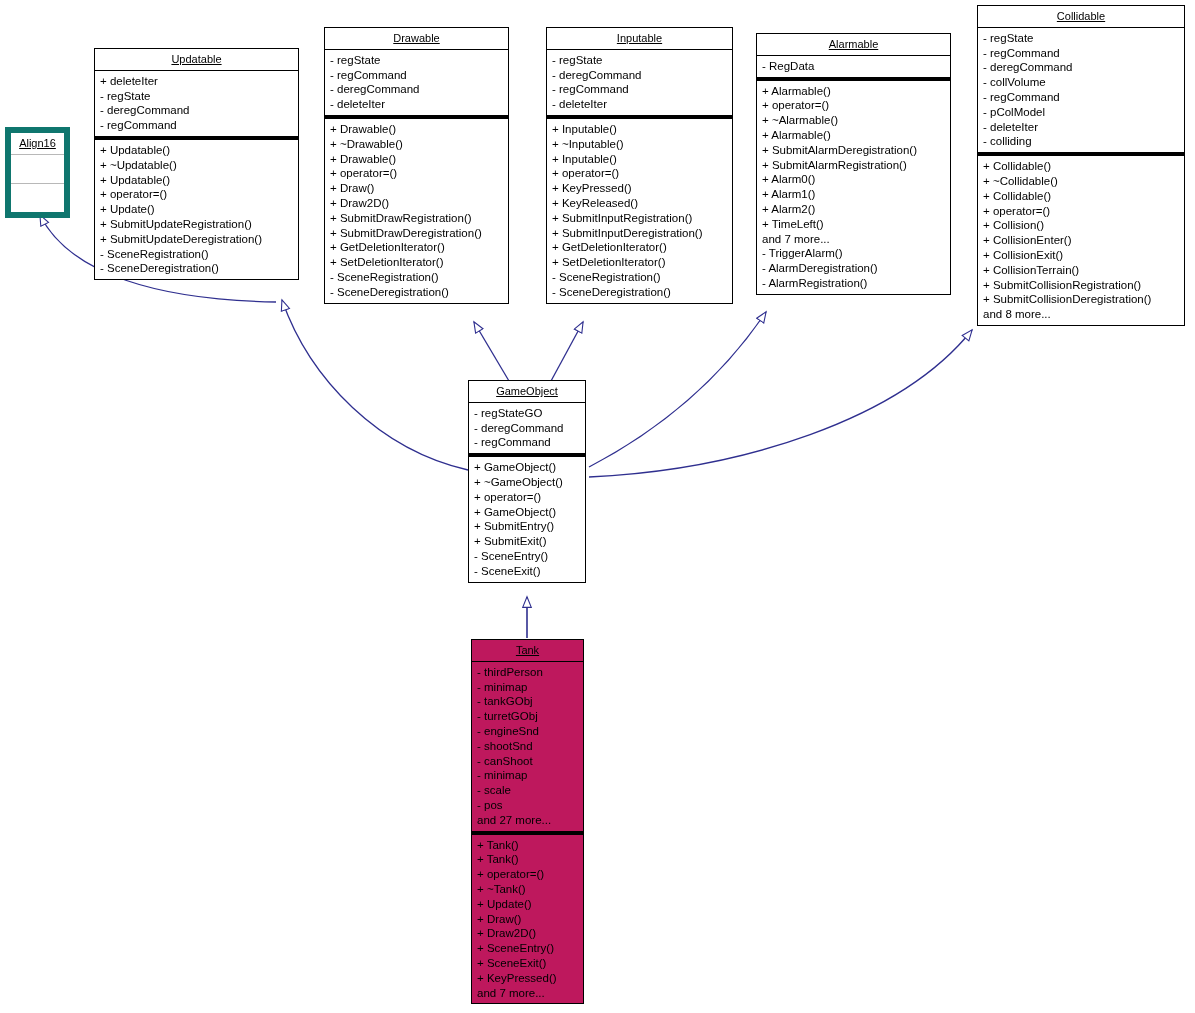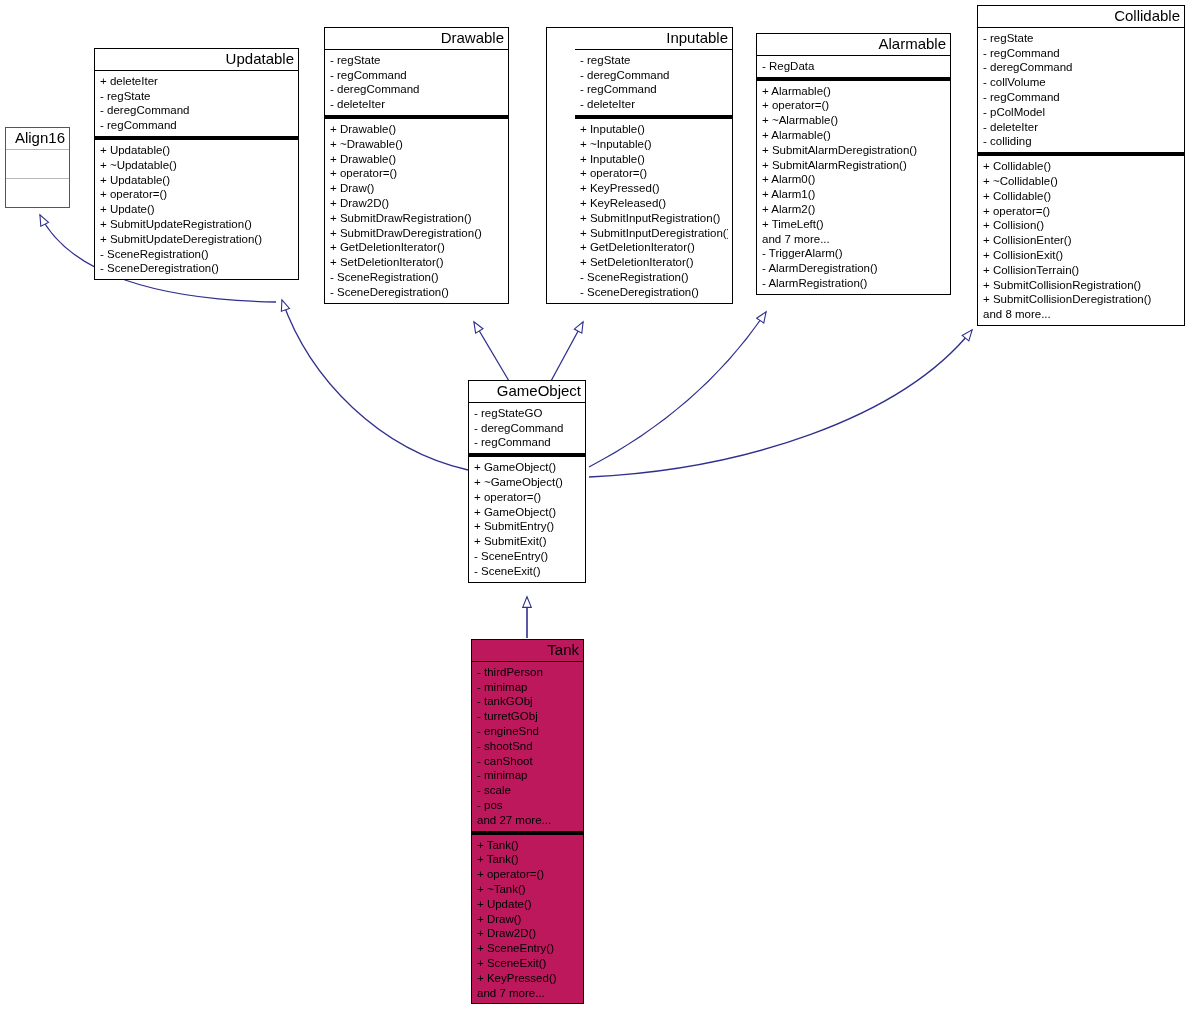--- a/index.html
+++ b/index.html
@@ -33,29 +33,30 @@
     border: 1px solid #000000;
     background: #ffffff;
     font-size: 11.5px;
     line-height: 14.8px;
     color: #000000;
   }
   .uml-node.shaded {
     background: #be185d;
   }
   .uml-node.faint {
-    border: 1px solid #0f766e;
+    border: 6px solid #0f766e;
   }
   .node-title {
-    text-align: right;
+    text-align: center;
     padding: 3px 4px 3px 4px;
     border-bottom: 1px solid #000000;
-    font-size: 15px;
+    font-size: 11px;
     white-space: nowrap;
     overflow: hidden;
+    text-decoration: underline;
   }
   .faint .node-title {
     border-bottom: 1px solid #b8b8b8;
   }
   .node-compartment {
     padding: 3px 4px 3px 5px;
   }
   .node-compartment + .node-compartment {
     border-top: 4px solid #000000;
   }
@@ -141,21 +142,21 @@
         <div class="member">+ Draw2D()</div>
         <div class="member">+ SubmitDrawRegistration()</div>
         <div class="member">+ SubmitDrawDeregistration()</div>
         <div class="member">+ GetDeletionIterator()</div>
         <div class="member">+ SetDeletionIterator()</div>
         <div class="member">- SceneRegistration()</div>
         <div class="member">- SceneDeregistration()</div>
       </div>
   </div>
 
-  <div class="uml-node" style="left:546px; top:27px; width:187px;padding-left:28px;">
+  <div class="uml-node" style="left:546px; top:27px; width:187px;">
     <div class="node-title">Inputable</div>
     <div class="node-compartment">
         <div class="member">- regState</div>
         <div class="member">- deregCommand</div>
         <div class="member">- regCommand</div>
         <div class="member">- deleteIter</div>
       </div>
     <div class="node-compartment">
         <div class="member">+ Inputable()</div>
         <div class="member">+ ~Inputable()</div>

